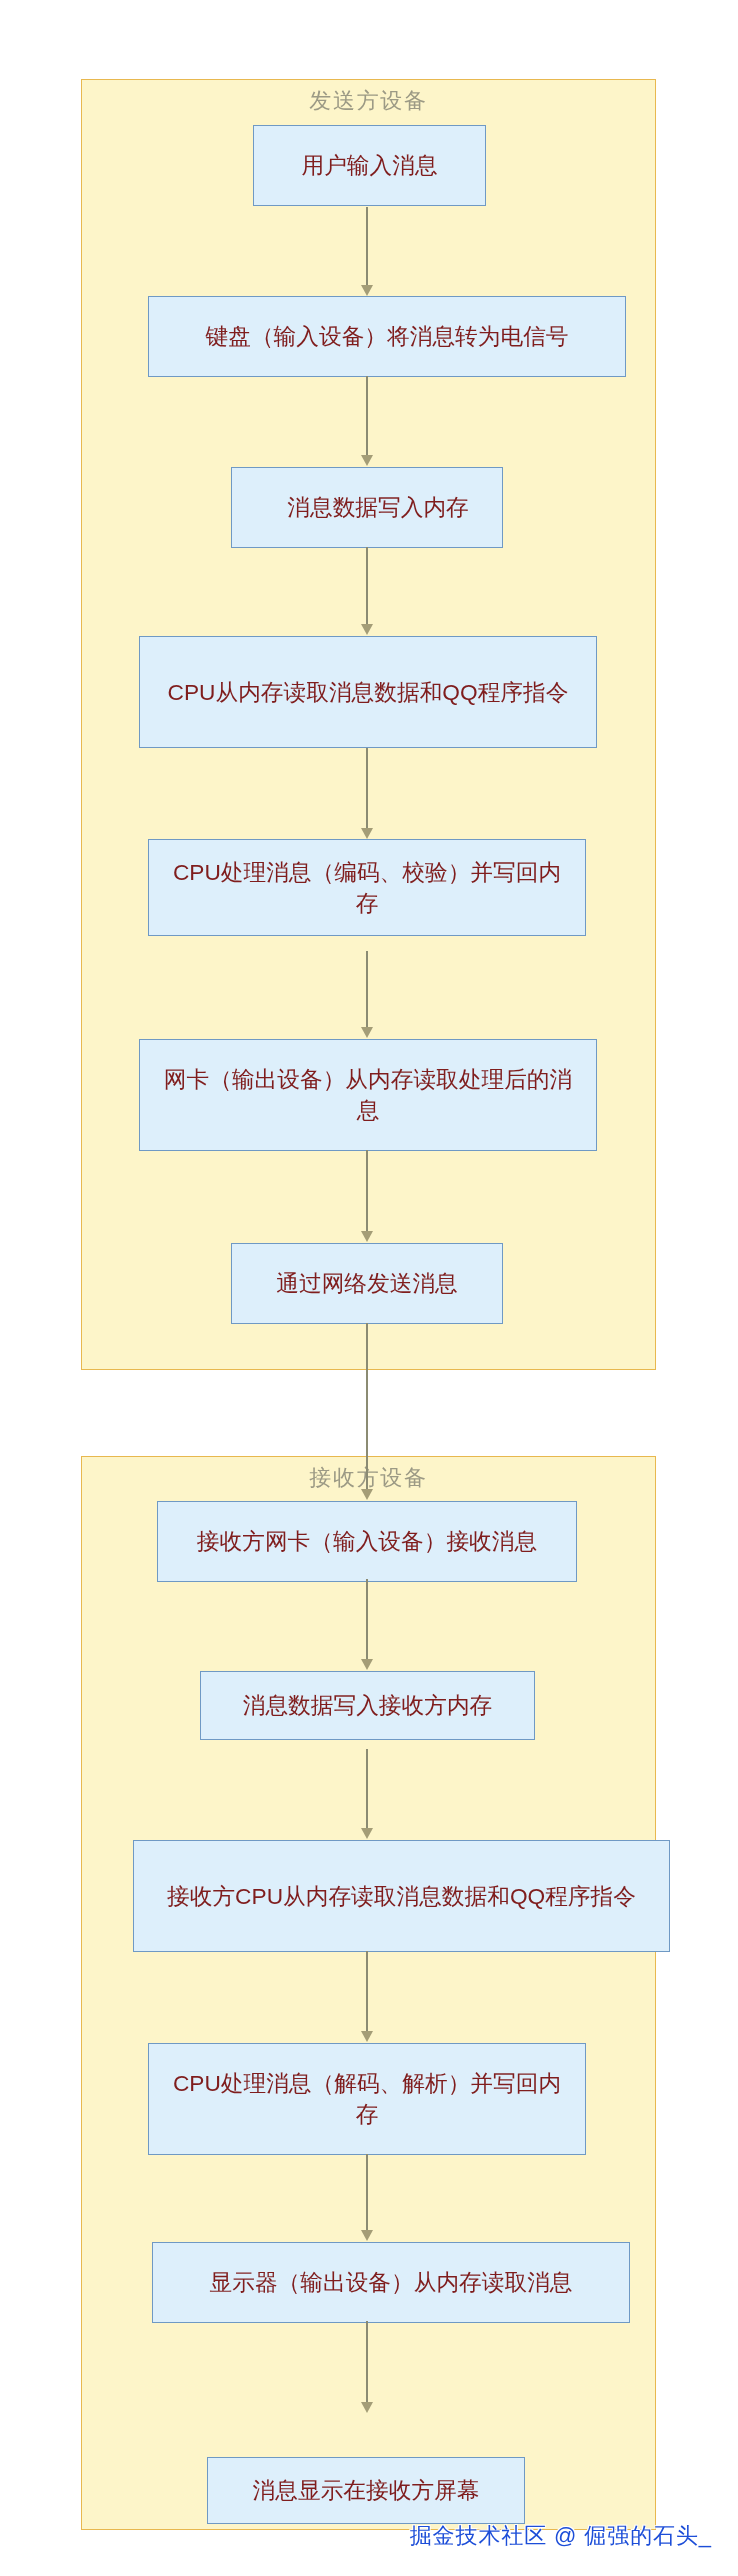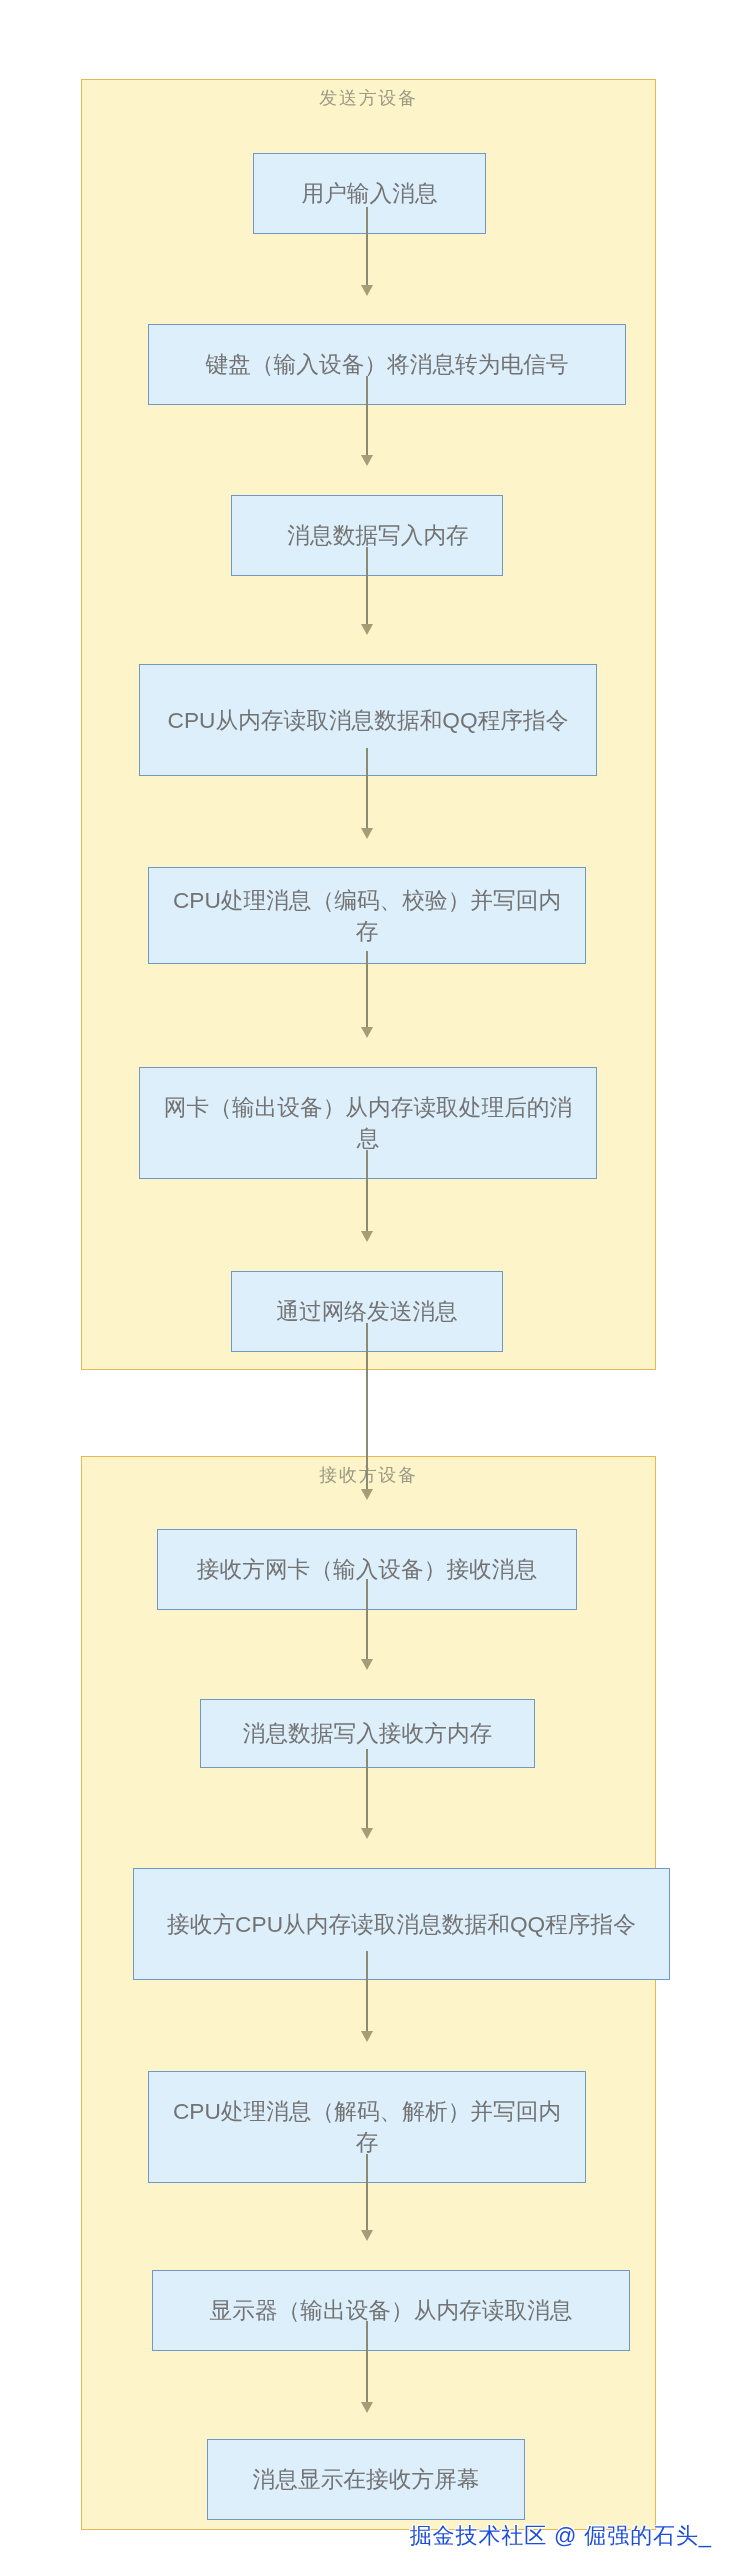--- a/index.html
+++ b/index.html
@@ -16,51 +16,50 @@
     background:#fdf5c9;
     border:1.7px solid #e8b84f;
     box-sizing:border-box;
   }
   #cluster-sender   { top:79px;   height:1291px; }
   #cluster-receiver { top:1456px; height:1074px; }
   .cluster-title {
     position:absolute; top:6.1px; left:0; right:0;
     text-align:center;
     color:#9c9a85;
-    font-size:18px;
+    font-size:22px;
     letter-spacing:1.7px;
   }
   .node {
     position:absolute;
     box-sizing:border-box;
     background:#ddeffb;
     border:1.7px solid #6f99c4;
-    color:#737373;
+    color:#7f1d1d;
     font-size:22.7px;
     line-height:1.35;
     display:flex; align-items:center; justify-content:center;
     text-align:center;
     padding:3.5px 14px;
-    margin-top:28px;
   }
   
   .n1  { left:171px; top:45px;   width:233px; height:81px; }
   .n2  { left:66px;  top:216px;  width:478px; height:81px; }
   .n3  { left:149px; top:387px;  width:272px; height:81px;padding-left:36px; }
   .n4  { left:57px;  top:556px;  width:458px; height:112px; }
   .n5  { left:66px;  top:759px;  width:438px; height:97px; }
   .n6  { left:57px;  top:959px; width:458px; height:112px; }
   .n7  { left:149px; top:1163px; width:272px; height:81px; }
   
   .n8  { left:75px;  top:44px;   width:420px; height:81px; }
   .n9  { left:118px; top:214px;  width:335px; height:69px; }
   .n10 { left:51px;  top:383px;  width:537px; height:112px; }
   .n11 { left:66px;  top:586px;  width:438px; height:112px; }
   .n12 { left:70px;  top:785px;  width:478px; height:81px; }
-  .n13 { left:125px; top:954px; width:318px; height:81px; }
+  .n13 { left:125px; top:1000px; width:318px; height:67px; }
 
   
   .arrow { position:absolute; left:360px; width:14px; z-index:5; }
   .arrow::before {
     content:""; position:absolute; left:6.1px; top:0; bottom:10.5px; width:1.7px;
     background:#8b8b73;
   }
   .arrow::after {
     content:""; position:absolute; left:0.9px; bottom:0; width:0; height:0;
     border-left:6.1px solid transparent;

